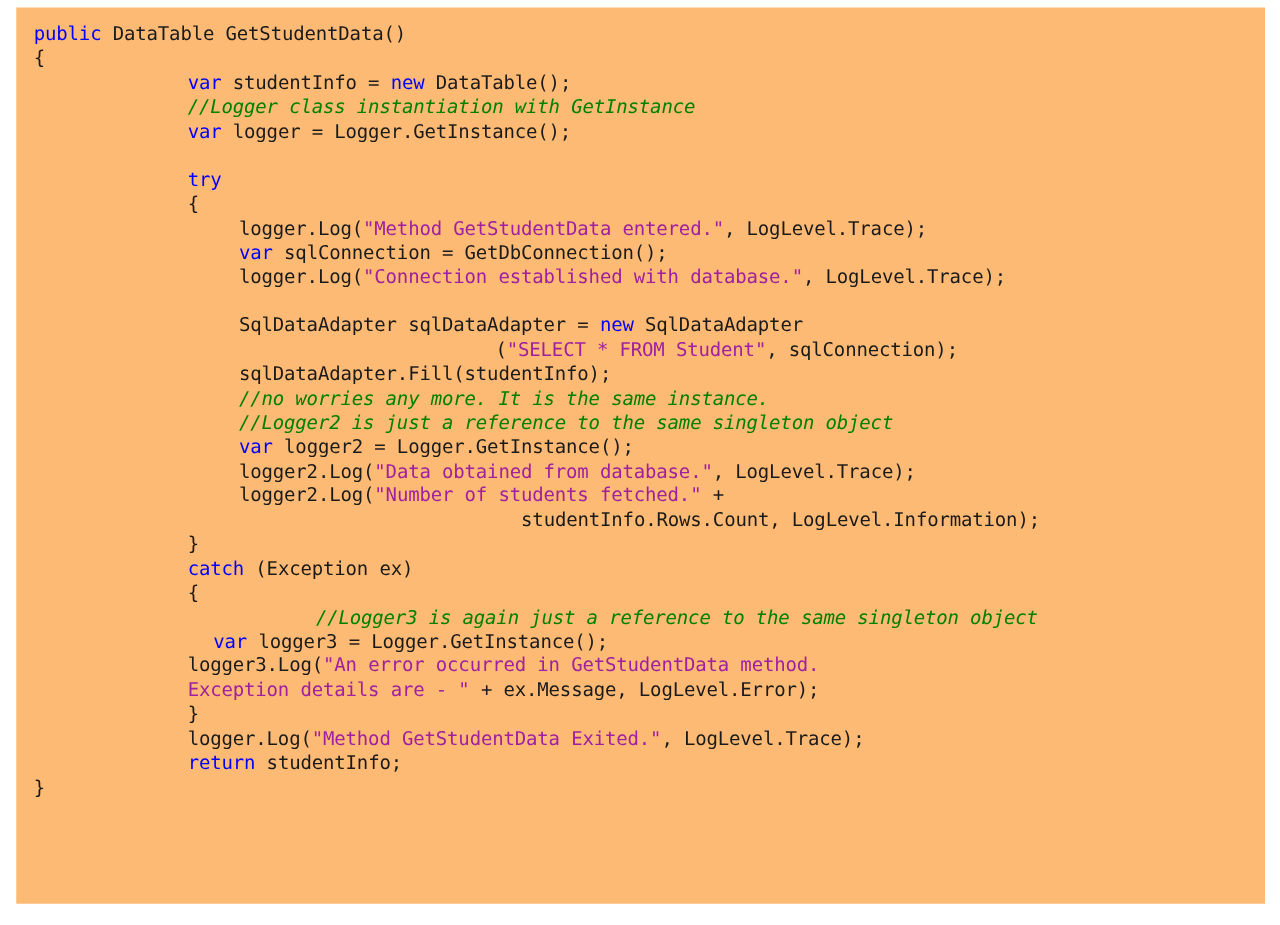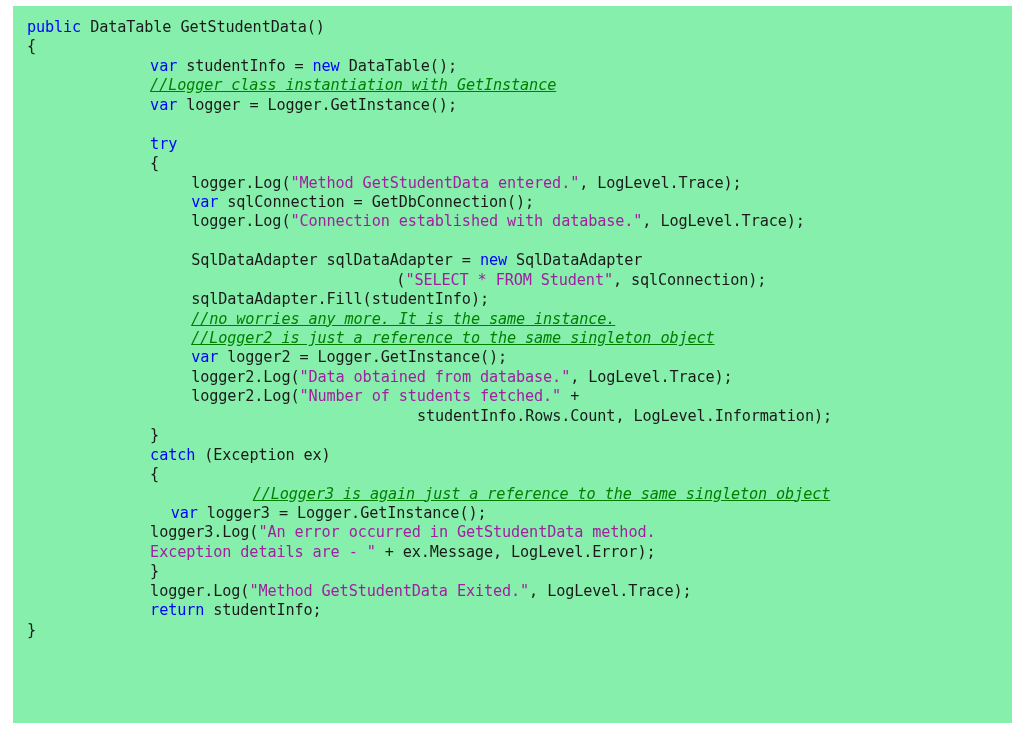--- a/index.html
+++ b/index.html
@@ -33,21 +33,21 @@
     white-space: pre;
     letter-spacing: -0.12px;
   }
   .ln {
     display: block;
     height: 19.45px;
     padding-left: 14px;
   }
   .kw  { color: #0000ff; }
   .str { color: #a020a0; }
-  .cmt { color: #008000; font-style: italic; text-decoration: underline; }
+  .cmt { color: #008000; font-style: italic; }
   .pl  { color: #1a1a1a; }
 </style>
 </head>
 <body style="background: rgb(255, 255, 255);">
 
-<div id="code-block" style="background: #86efac;">
+<div id="code-block" style="background: #fdba74;">
   <pre class="code" id="code-lines" style="color: rgb(26, 26, 26);"><span class="ln" style="padding-left: 14px;"><span class="kw">public</span><span class="pl"> DataTable GetStudentData()</span></span><span class="ln" style="padding-left: 14px;"><span class="pl">{</span></span><span class="ln" style="padding-left: 137.12px;"><span class="kw">var</span><span class="pl"> studentInfo = </span><span class="kw">new</span><span class="pl"> DataTable();</span></span><span class="ln" style="padding-left: 137.12px;"><span class="cmt">//Logger class instantiation with GetInstance</span></span><span class="ln" style="padding-left: 137.12px;"><span class="kw">var</span><span class="pl"> logger = Logger.GetInstance();</span></span><span class="ln" style="padding-left: 14px;">&nbsp;</span><span class="ln" style="padding-left: 137.12px;"><span class="kw">try</span></span><span class="ln" style="padding-left: 137.12px;"><span class="pl">{</span></span><span class="ln" style="padding-left: 178.16px;"><span class="pl">logger.Log(</span><span class="str">"Method GetStudentData entered."</span><span class="pl">, LogLevel.Trace);</span></span><span class="ln" style="padding-left: 178.16px;"><span class="kw">var</span><span class="pl"> sqlConnection = GetDbConnection();</span></span><span class="ln" style="padding-left: 178.16px;"><span class="pl">logger.Log(</span><span class="str">"Connection established with database."</span><span class="pl">, LogLevel.Trace);</span></span><span class="ln" style="padding-left: 14px;">&nbsp;</span><span class="ln" style="padding-left: 178.16px;"><span class="pl">SqlDataAdapter sqlDataAdapter = </span><span class="kw">new</span><span class="pl"> SqlDataAdapter</span></span><span class="ln" style="padding-left: 383.36px;"><span class="pl">(</span><span class="str">"SELECT * FROM Student"</span><span class="pl">, sqlConnection);</span></span><span class="ln" style="padding-left: 178.16px;"><span class="pl">sqlDataAdapter.Fill(studentInfo);</span></span><span class="ln" style="padding-left: 178.16px;"><span class="cmt">//no worries any more. It is the same instance.</span></span><span class="ln" style="padding-left: 178.16px;"><span class="cmt">//Logger2 is just a reference to the same singleton object</span></span><span class="ln" style="padding-left: 178.16px;"><span class="kw">var</span><span class="pl"> logger2 = Logger.GetInstance();</span></span><span class="ln" style="padding-left: 178.16px;"><span class="pl">logger2.Log(</span><span class="str">"Data obtained from database."</span><span class="pl">, LogLevel.Trace);</span></span><span class="ln" style="padding-left: 178.16px;"><span class="pl">logger2.Log(</span><span class="str">"Number of students fetched."</span><span class="pl"> +</span></span><span class="ln" style="padding-left: 403.88px;"><span class="pl">studentInfo.Rows.Count, LogLevel.Information);</span></span><span class="ln" style="padding-left: 137.12px;"><span class="pl">}</span></span><span class="ln" style="padding-left: 137.12px;"><span class="kw">catch</span><span class="pl"> (Exception ex)</span></span><span class="ln" style="padding-left: 137.12px;"><span class="pl">{</span></span><span class="ln" style="padding-left: 239.72px;"><span class="cmt">//Logger3 is again just a reference to the same singleton object</span></span><span class="ln" style="padding-left: 157.64px;"><span class="kw">var</span><span class="pl"> logger3 = Logger.GetInstance();</span></span><span class="ln" style="padding-left: 137.12px;"><span class="pl">logger3.Log(</span><span class="str">"An error occurred in GetStudentData method.</span></span><span class="ln" style="padding-left: 137.12px;"><span class="str">Exception details are - "</span><span class="pl"> + ex.Message, LogLevel.Error);</span></span><span class="ln" style="padding-left: 137.12px;"><span class="pl">}</span></span><span class="ln" style="padding-left: 137.12px;"><span class="pl">logger.Log(</span><span class="str">"Method GetStudentData Exited."</span><span class="pl">, LogLevel.Trace);</span></span><span class="ln" style="padding-left: 137.12px;"><span class="kw">return</span><span class="pl"> studentInfo;</span></span><span class="ln" style="padding-left: 14px;"><span class="pl">}</span></span></pre>
 </div>
 
 </body></html>

